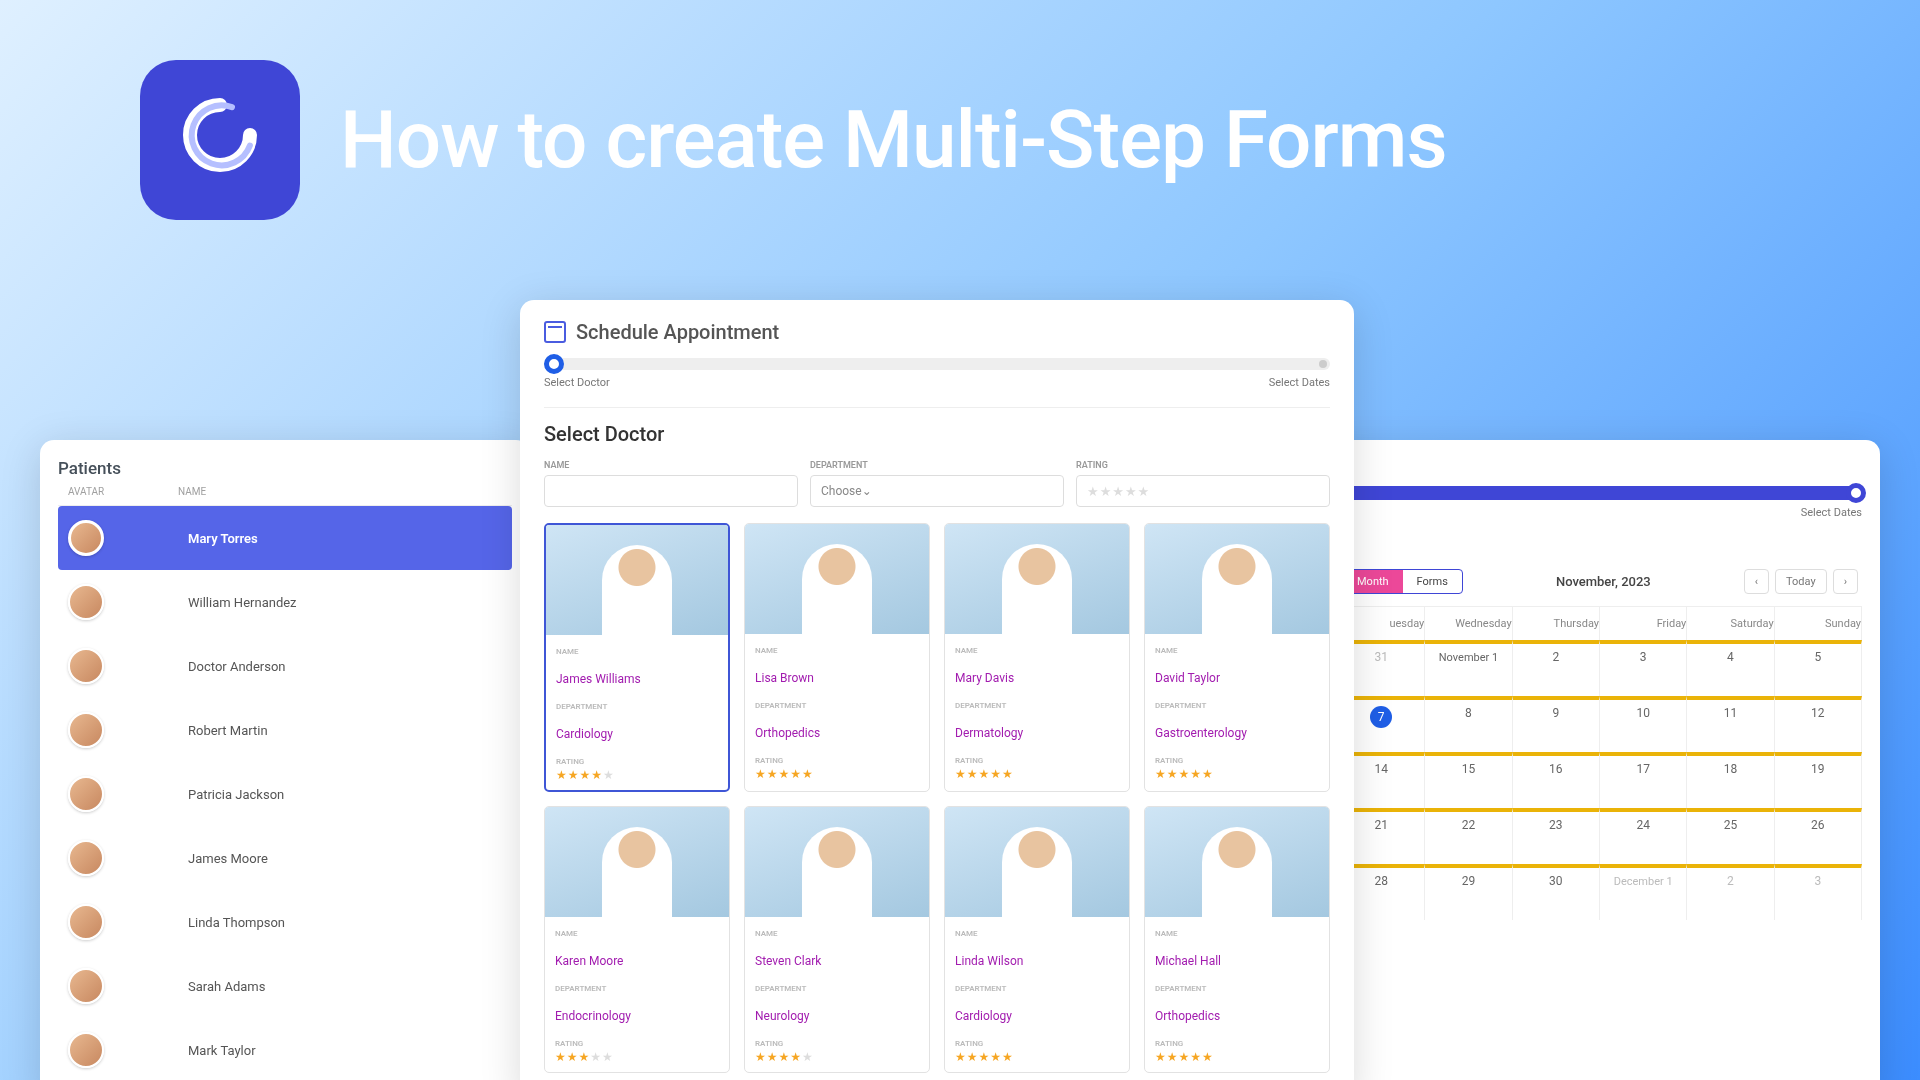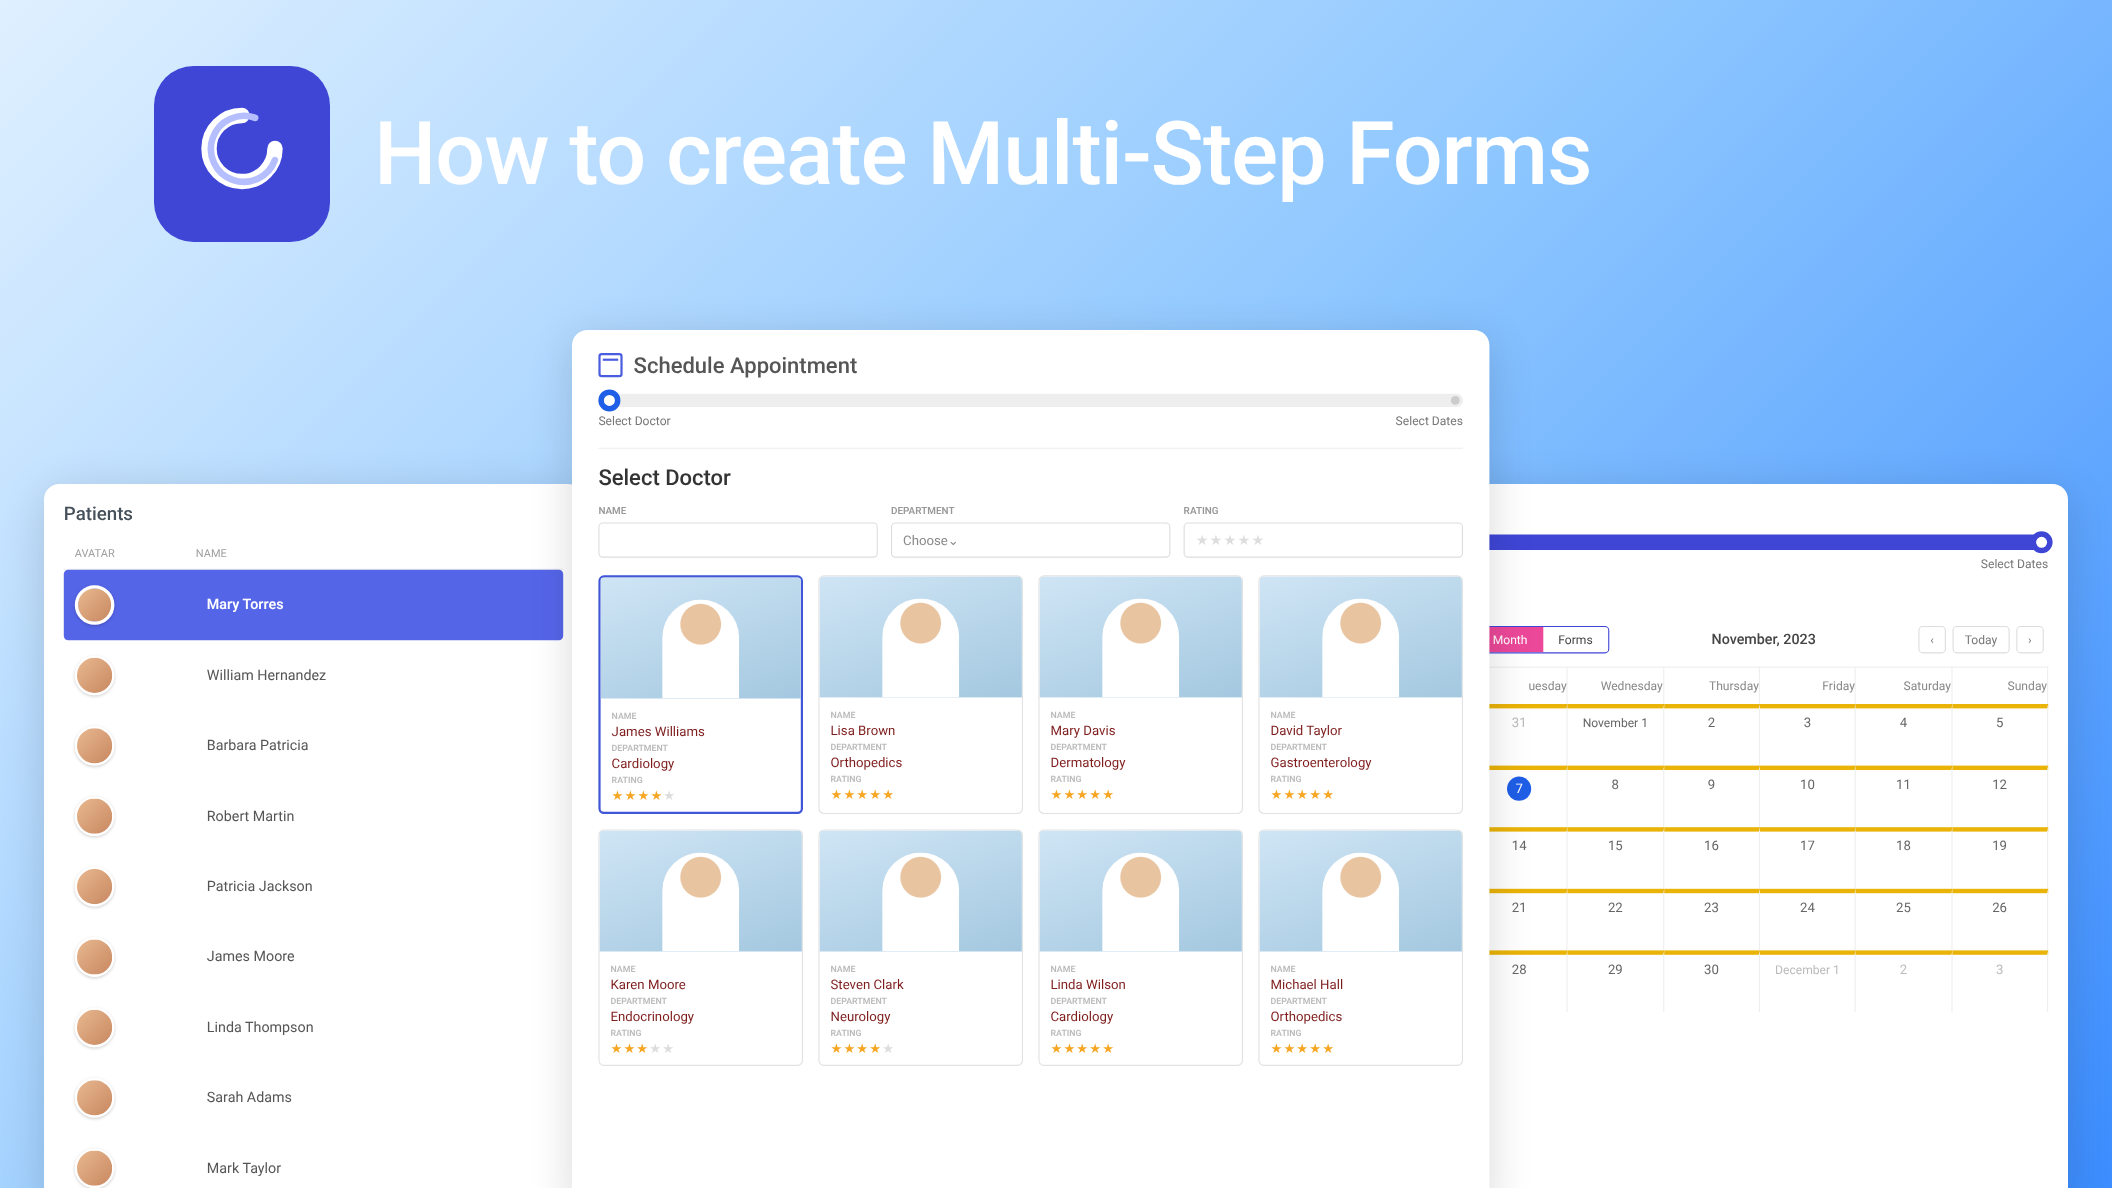--- a/index.html
+++ b/index.html
@@ -6,21 +6,21 @@
   body{width:1920px;height:1080px;overflow:hidden;background:linear-gradient(135deg,#dff0ff 0%,#8ec7ff 50%,#3c8dff 100%);position:relative}
   .header{display:flex;align-items:center;gap:40px;padding:60px 0 0 140px}
   .logo{width:160px;height:160px;background:#3f46d6;border-radius:36px;display:flex;align-items:center;justify-content:center}
   .logo svg{width:100px;height:100px}
   .title{font-size:80px;color:#fff;font-weight:500;letter-spacing:-1px}
   .cards{position:absolute;left:0;right:0;top:300px;bottom:0}
   .card{position:absolute;background:#fff;border-radius:14px;box-shadow:0 8px 40px rgba(0,0,0,.15);overflow:hidden}
   .card-left{left:40px;top:140px;width:490px;bottom:-20px;padding:18px 18px}
   .card-right{right:40px;top:140px;width:560px;bottom:-20px;padding:18px}
   .card-center{left:520px;top:0;width:834px;bottom:-20px;padding:20px 24px;z-index:5}
-  .section-title{font-size:17px;color:#46505a;font-weight:500;margin-bottom:12px}
+  .section-title{font-size:17px;color:#46505a;font-weight:500;}
   
   .table-head{display:flex;font-size:10px;color:#a0a0a0;text-transform:uppercase;padding:8px 0;border-bottom:1px solid #eee}
   .col-avatar{width:120px;padding-left:10px}
   .col-name{flex:1}
   .prow{display:flex;align-items:center;padding:14px 0 14px 10px;font-size:13px;color:#555}
   .prow.sel{background:#5565e8;color:#fff;font-weight:600;border-radius:4px}
   .avatar{width:36px;height:36px;border-radius:50%;margin-right:84px;background:linear-gradient(135deg,#e8b890,#c88860);border:2px solid #fff;box-shadow:0 1px 3px rgba(0,0,0,.2);flex-shrink:0}
   .prow.sel .avatar{border:3px solid #fff}
   
   .ctr-head{display:flex;align-items:center;gap:10px;margin-bottom:14px}
@@ -38,21 +38,21 @@
   .filter .lbl{font-size:9px;color:#999;text-transform:uppercase;margin-bottom:5px;font-weight:600}
   .filter .inp{height:32px;border:1px solid #ddd;border-radius:4px;background:#fff;display:flex;align-items:center;padding:0 10px;font-size:12px;color:#888;justify-content:flex-start}
   .stars{color:#ddd;font-size:13px;letter-spacing:1px}
   .grid{display:grid;grid-template-columns:repeat(4,1fr);gap:14px}
   .doc{border:1px solid #e2e2e2;border-radius:5px;overflow:hidden;background:#fff;cursor:pointer}
   .doc.sel{border:2px solid #3f56d6}
   .doc-img{height:110px;background:linear-gradient(160deg,#cfe5f5,#a4c8e0);position:relative}
   .doc-img::after{content:"";position:absolute;left:50%;bottom:0;transform:translateX(-50%);width:70px;height:90px;background:radial-gradient(circle at 50% 25%,#e8c4a0 0,#e8c4a0 18px,transparent 19px),linear-gradient(#fff,#fff);border-radius:35px 35px 0 0}
   .doc-body{padding:8px 10px}
   .doc-body .k{font-size:8px;color:#bbb;text-transform:uppercase;font-weight:600;margin-top:4px}
-  .doc-body .v{font-size:12px;color:#7f1d1d;margin:2px 0}
+  .doc-body .v{font-size:12px;color:#a21caf;margin:16px 0}
   .srow{color:#f6a623;font-size:12px;letter-spacing:1px;margin-top:2px}
   .srow .dim{color:#ddd}
   
   .rprog{height:14px;background:#3f46d6;border-radius:10px;position:relative;margin:28px 0 6px}
   .rprog .end{position:absolute;right:-4px;top:-3px;width:20px;height:20px;border-radius:50%;background:#fff;border:5px solid #3f46d6}
   .rlab{text-align:right;font-size:11px;color:#777;margin-bottom:50px}
   .cal-ctrl{display:flex;align-items:center;justify-content:space-between;font-size:13px;color:#444;padding:0 4px 12px}
   .cal-toggle{display:flex;border:1px solid #3f46d6;border-radius:4px;overflow:hidden;font-size:11px}
   .cal-toggle span{padding:5px 14px;cursor:pointer}
   .cal-toggle .act{background:#ec4899;color:#fff}
@@ -91,21 +91,21 @@
         <div class="prow sel">
           <div class="avatar"></div>
           <div>Mary Torres</div>
         </div>
         <div class="prow">
           <div class="avatar"></div>
           <div>William Hernandez</div>
         </div>
         <div class="prow">
           <div class="avatar"></div>
-          <div>Barbara Patricia</div>
+          <div>Doctor Anderson</div>
         </div>
         <div class="prow">
           <div class="avatar"></div>
           <div>Robert Martin</div>
         </div>
         <div class="prow">
           <div class="avatar"></div>
           <div>Patricia Jackson</div>
         </div>
         <div class="prow">

